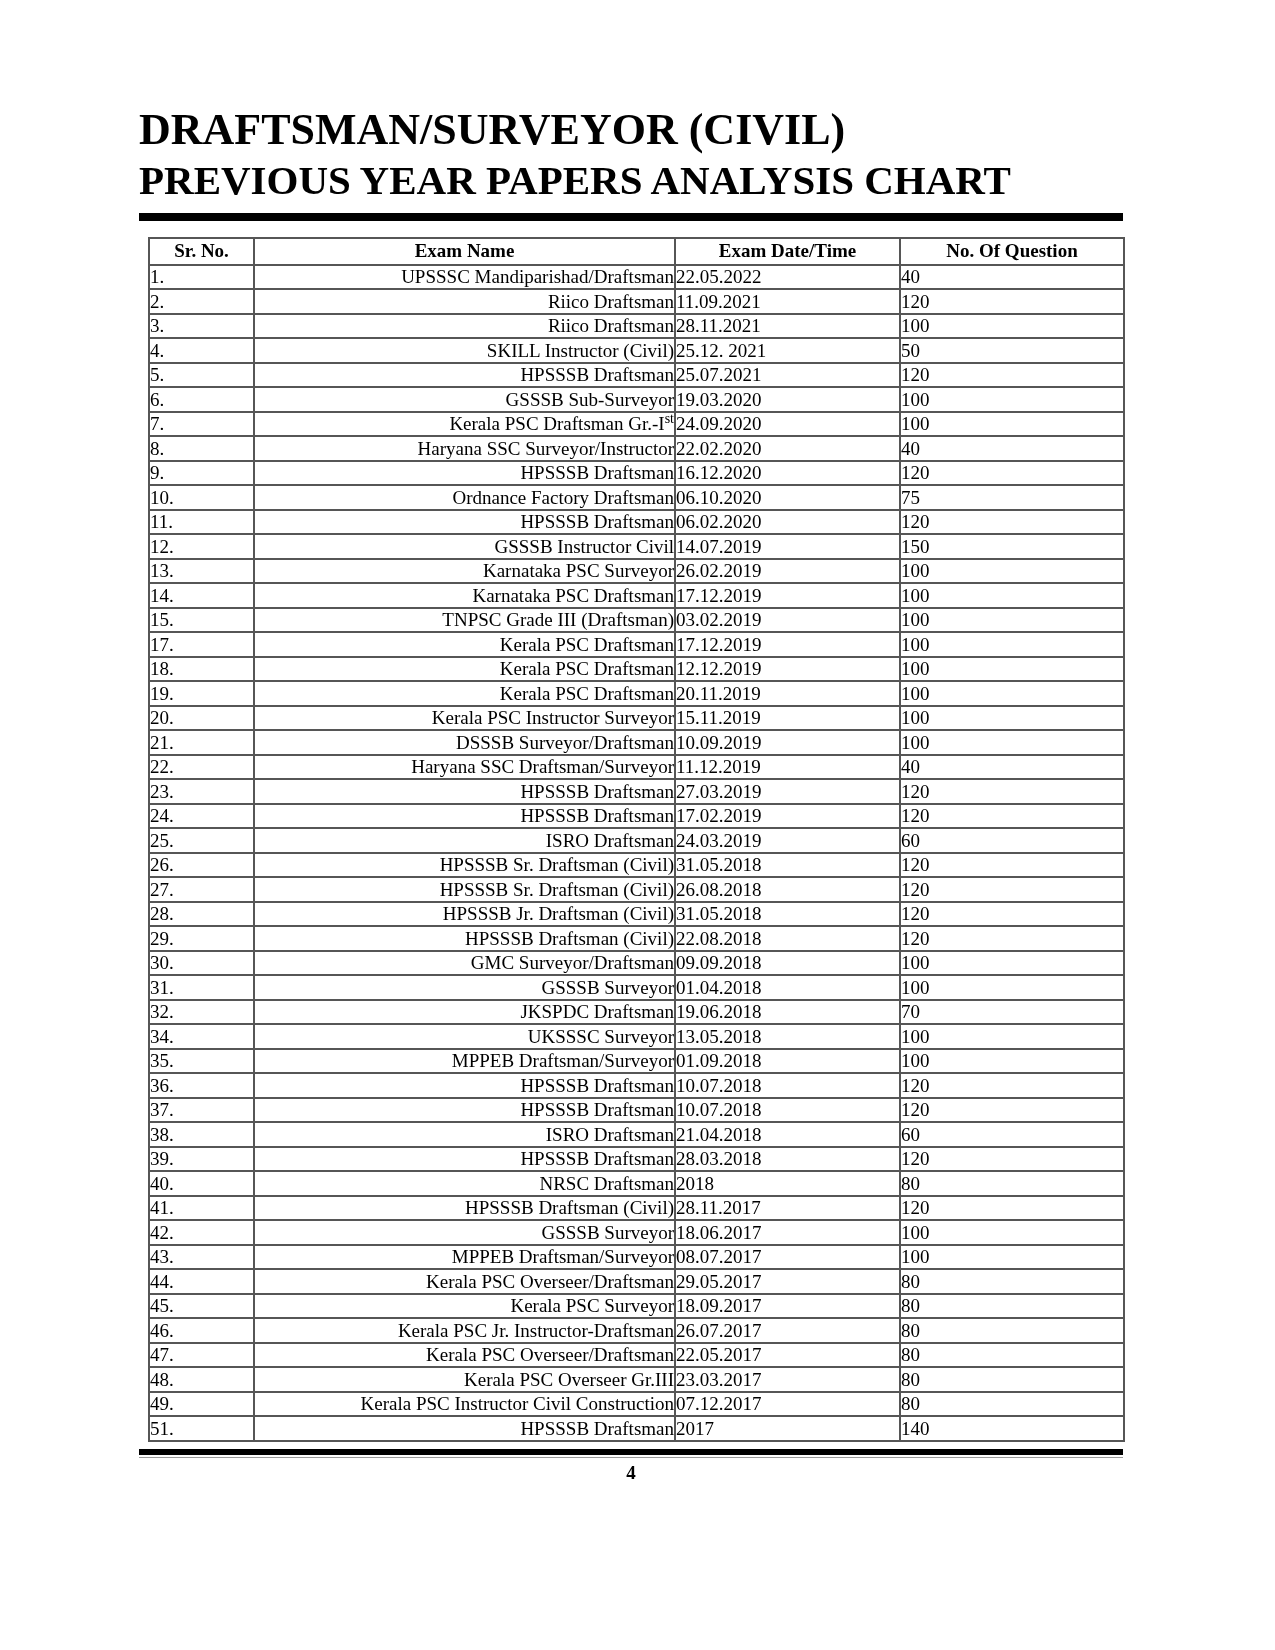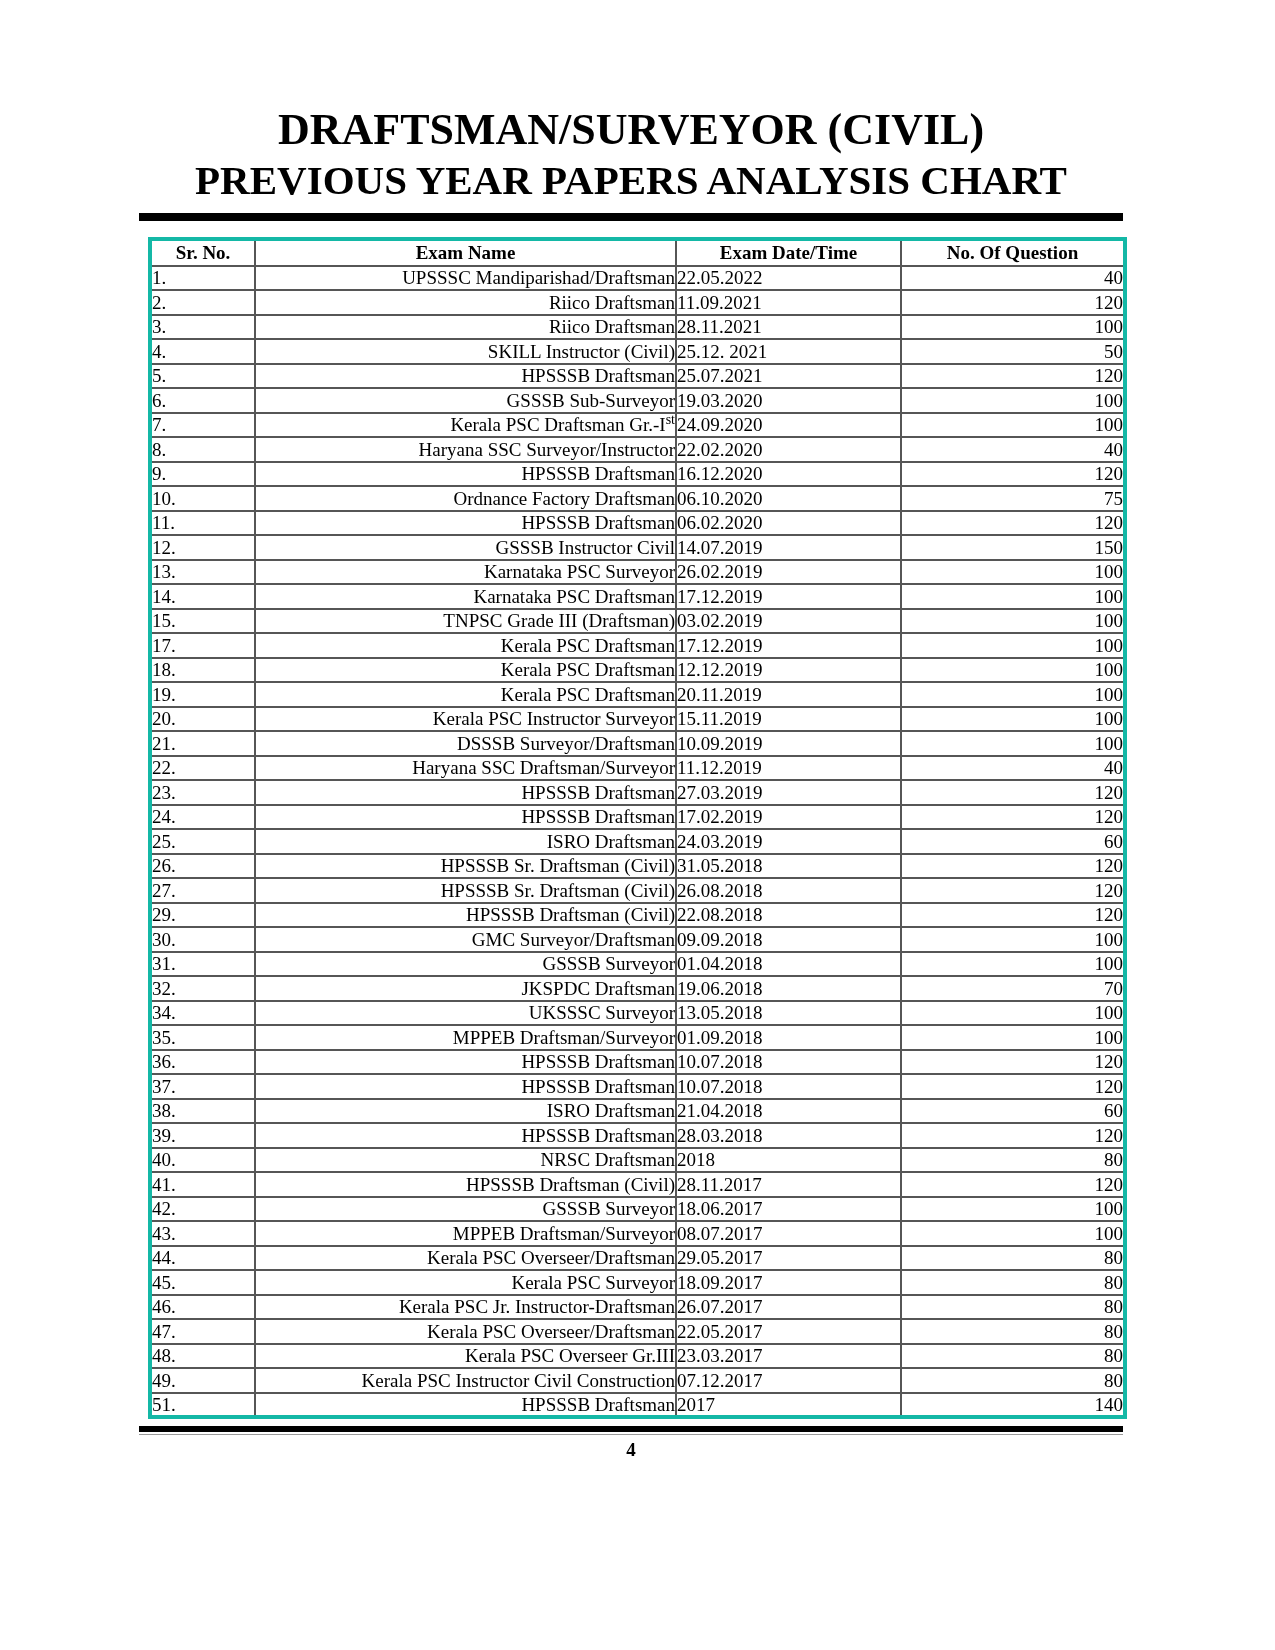--- a/index.html
+++ b/index.html
@@ -17,21 +17,21 @@
     overflow: hidden;
   }
   .content {
     position: absolute;
     left: 139px;
     top: 0;
     width: 984px;
   }
   .doc-title {
     padding-top: 104px;
-    text-align: center;
+    text-align: left;
     font-weight: bold;
   }
   .title-line1 {
     font-size: 44px;
     line-height: 1.2;
     white-space: nowrap;
   }
   .title-line2 {
     font-size: 41px;
     line-height: 1.15;
@@ -41,21 +41,21 @@
     height: 8px;
     background: #000000;
     margin-top: 9px;
   }
   table.exam-table {
     border-collapse: collapse;
     table-layout: fixed;
     margin-top: 16px;
     margin-left: 9px;
     width: 975px;
-    border: 4px solid #14b8a6;
+    border: 2px solid #14b8a6;
   }
   table.exam-table th,
   table.exam-table td {
     border: 2px solid #565656;
     font-size: 19px;
     line-height: 1.05;
     padding: 0;
     height: 24.5px;
     box-sizing: border-box;
     overflow: hidden;
@@ -63,21 +63,21 @@
     vertical-align: middle;
   }
   table.exam-table th {
     font-weight: bold;
     text-align: center;
     height: 27px;
   }
   td.col-sr   { text-align: left; padding-left: 14px; }
   td.col-name { text-align: right; padding-left: 11px; }
   td.col-date { text-align: left; }
-  td.col-q    { text-align: right; }
+  td.col-q    { text-align: left; }
   td.col-name sup {
     font-size: 14px;
     line-height: 0;
   }
   .footer-rule {
     height: 6px;
     background: #000000;
     margin-top: 7px;
   }
   .footer-rule-thin {
@@ -271,20 +271,26 @@
             <td class="col-date">31.05.2018</td>
             <td class="col-q">120</td>
           </tr>
           <tr>
             <td class="col-sr">27.</td>
             <td class="col-name">HPSSSB Sr. Draftsman (Civil)</td>
             <td class="col-date">26.08.2018</td>
             <td class="col-q">120</td>
           </tr>
           <tr>
+            <td class="col-sr">28.</td>
+            <td class="col-name">HPSSSB Jr. Draftsman (Civil)</td>
+            <td class="col-date">31.05.2018</td>
+            <td class="col-q">120</td>
+          </tr>
+          <tr>
             <td class="col-sr">29.</td>
             <td class="col-name">HPSSSB Draftsman (Civil)</td>
             <td class="col-date">22.08.2018</td>
             <td class="col-q">120</td>
           </tr>
           <tr>
             <td class="col-sr">30.</td>
             <td class="col-name">GMC Surveyor/Draftsman</td>
             <td class="col-date">09.09.2018</td>
             <td class="col-q">100</td>

